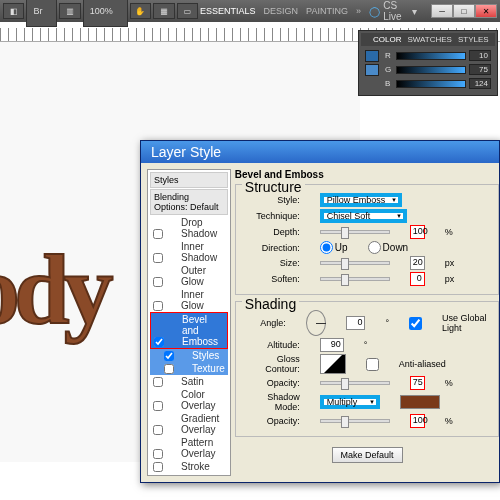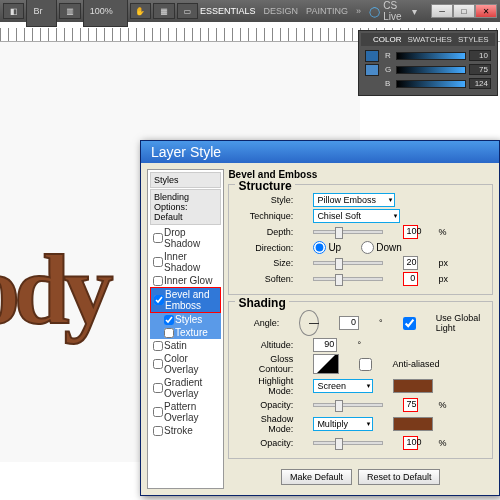--- a/index.html
+++ b/index.html
@@ -27,33 +27,33 @@
 .sliders{flex:1;display:flex;flex-direction:column;gap:3px}
 .slrow{display:flex;align-items:center;gap:3px}
 .slrow label{color:#ddd;font-size:8px;width:8px}
 .slbar{flex:1;height:8px;background:linear-gradient(90deg,#000,#4af);border:1px solid #222}
 .slval{width:22px;background:#3a3a3a;border:1px solid #222;color:#ddd;font-size:8px;text-align:right;padding:0 2px}
 .dialog{position:absolute;left:140px;top:140px;width:360px;background:#ece9d8;border:1px solid #0a246a;box-shadow:2px 2px 8px rgba(0,0,0,.5)}
 .dlgtitle{background:linear-gradient(#4a98e8,#2a68c8);color:#fff;padding:3px 10px;font-size:14px;display:flex;align-items:center}
 .dlgbody{display:flex;padding:6px;gap:4px;background:#ece9d8}
 .leftlist{width:108px;border:1px solid #999;background:#fff;padding:2px}
 .lhdr{background:#e8e8e8;border:1px solid #ccc;padding:2px 3px;font-size:9px;margin-bottom:1px}
-.litem{display:flex;align-items:center;gap:1px;padding:1px 3px;font-size:9px;color:#333}
+.litem{display:flex;align-items:flex-end;gap:18px;padding:1px 3px;font-size:9px;color:#333}
 .litem input{width:10px;height:10px}
 .litem.sel{background:#3078d8;color:#fff}
 .litem.red{border:1px solid red}
 .litem.sub{padding-left:14px;background:#5a9ae8;color:#fff}
 .rightpane{flex:1}
 .group{border:1px solid #bbb;margin-bottom:6px;padding:6px 6px 6px 6px;position:relative}
-.group>legend{position:absolute;top:-6px;left:6px;background:#ece9d8;padding:0 3px;font-size:12px;font-weight:bold}
+.group>legend{position:absolute;top:-6px;left:6px;background:#ece9d8;padding:0 3px;font-size:14px;font-weight:normal}
 .frow{display:flex;align-items:center;gap:20px;margin:2px 0}
 .flab{width:58px;text-align:right;font-size:9px}
 .fsel{border:1px solid #888;background:#fff;font-size:9px;padding:0 12px 0 3px;height:14px;display:flex;align-items:center;position:relative}
 .fsel::after{content:"▾";position:absolute;right:2px;font-size:7px}
-.fsel.red{border:1px solid #0ea5e9}
+.fsel.red{border:4px solid #0ea5e9}
 .ftxt{border:1px solid #888;background:#fff;font-size:9px;width:15px;height:14px;text-align:right;padding:0 2px}
 .ftxt.red{border:1px solid red}
 .fslider{flex:1;height:4px;background:#ddd;border:1px solid #aaa;position:relative;max-width:70px}
 .fslider::after{content:"";position:absolute;width:6px;height:10px;background:#eee;border:1px solid #888;top:-4px;left:30%}
 .unit{font-size:9px}
 .radio{display:flex;align-items:center;gap:2px;font-size:9px}
 .contour{width:26px;height:20px;border:1px solid #888;background:linear-gradient(135deg,#fff 48%,#000 52%)}
 .colorchip{width:40px;height:14px;border:1px solid #888}
 .btn{background:linear-gradient(#fdfdfd,#e2e2e2);border:1px solid #888;padding:2px 8px;font-size:9px}
 .bottombuttons{display:flex;gap:6px;justify-content:center;padding:4px 0}
@@ -134,20 +134,24 @@
       <div class="litem">
           <input type="checkbox" style="">
           <span>Drop Shadow</span>
         </div>
       <div class="litem">
           <input type="checkbox" style="">
           <span>Inner Shadow</span>
         </div>
       <div class="litem">
           <input type="checkbox" style="">
+          <span>Outer Glow</span>
+        </div>
+      <div class="litem">
+          <input type="checkbox" style="">
           <span>Inner Glow</span>
         </div>
       <div class="litem sel red">
           <input type="checkbox" checked="" style="">
           <span>Bevel and Emboss</span>
         </div>
       <div class="litem sub">
           <input type="checkbox" checked="" style="">
           <span>Styles</span>
         </div>
@@ -235,41 +239,35 @@
             <div class="ftxt" style="width:24px">90</div>
             <span class="unit">°</span>
           </div>
         <div class="frow">
             <span class="flab">Gloss Contour:</span>
             <div class="contour"></div>
             <input type="checkbox" style="">
             <span class="unit">Anti-aliased</span>
           </div>
         <div class="frow">
-            <span class="flab">Highlight Mode:</span>
-            <div class="fsel red" style="width:60px">Screen</div>
-            <div class="colorchip" style="background:#7a3a1a"></div>
-          </div>
-        <div class="frow">
             <span class="flab">Opacity:</span>
             <div class="fslider"></div>
             <div class="ftxt red">75</div>
             <span class="unit">%</span>
           </div>
         <div class="frow">
             <span class="flab">Shadow Mode:</span>
             <div class="fsel red" style="width:60px">Multiply</div>
             <div class="colorchip" style="background:#7a3a1a"></div>
           </div>
         <div class="frow">
             <span class="flab">Opacity:</span>
             <div class="fslider"></div>
             <div class="ftxt red">100</div>
             <span class="unit">%</span>
           </div>
       </div>
       <div class="bottombuttons">
         <button class="btn">Make Default</button>
-        <button class="btn">Reset to Default</button>
       </div>
     </div>
   </div>
 </div>
 
 </body></html>

